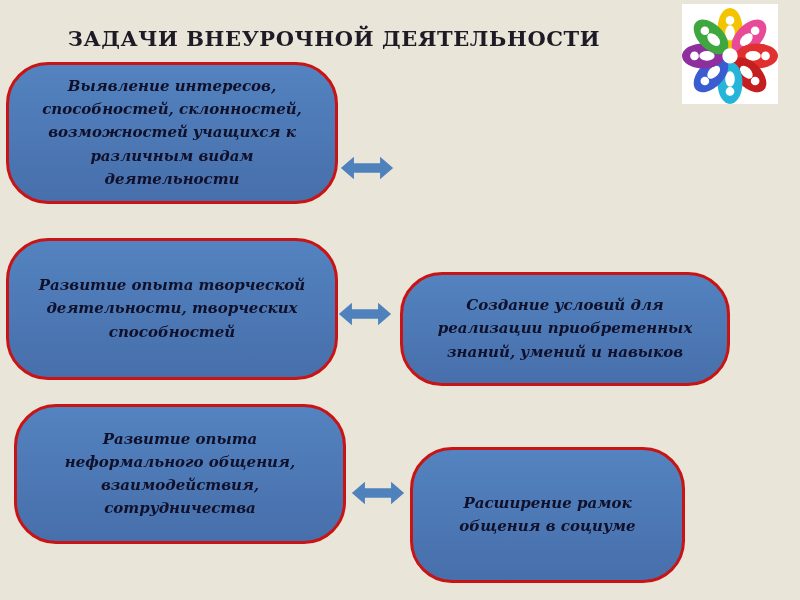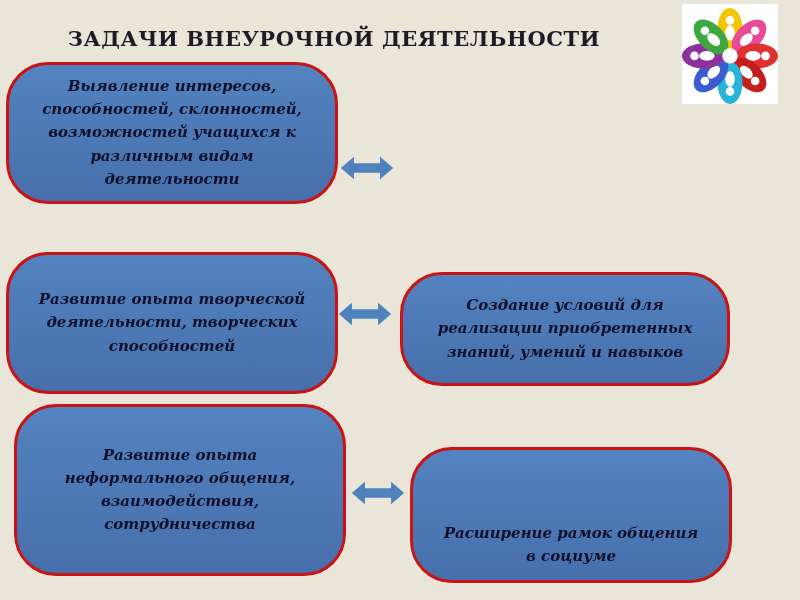--- a/index.html
+++ b/index.html
@@ -30,25 +30,25 @@
     justify-content: center;
     text-align: center;
     padding: 12px 26px;
     color: #10102a;
     font-weight: bold;
     font-style: italic;
     font-size: 15px;
     line-height: 1.55;
   }
   .box-l1 { left: 6px;   top: 62px;  width: 332px; height: 142px; }
-  .box-l2 { left: 6px;   top: 238px; width: 332px; height: 142px; margin-top: 14px; }
-  .box-l3 { left: 14px;  top: 404px; width: 332px; height: 172px; }
+  .box-l2 { left: 6px;   top: 238px; width: 332px; height: 142px; }
+  .box-l3 { left: 14px;  top: 404px; width: 332px; height: 140px; }
   .box-r1 { left: 402px; top: 90px;  width: 328px; height: 146px; }
   .box-r2 { left: 400px; top: 272px; width: 330px; height: 114px; }
-  .box-r3 { left: 410px; top: 447px; width: 322px; height: 136px; align-items: flex-end; }
+  .box-r3 { left: 410px; top: 447px; width: 275px; height: 136px; }
   .arrow {
     position: absolute;
     width: 56px; height: 32px;
   }
   .arrow-1 { left: 339px; top: 152px; }
   .arrow-2 { left: 337px; top: 298px; }
   .arrow-3 { left: 350px; top: 477px; }
   .logo-box {
     position: absolute;
     left: 682px; top: 4px;

